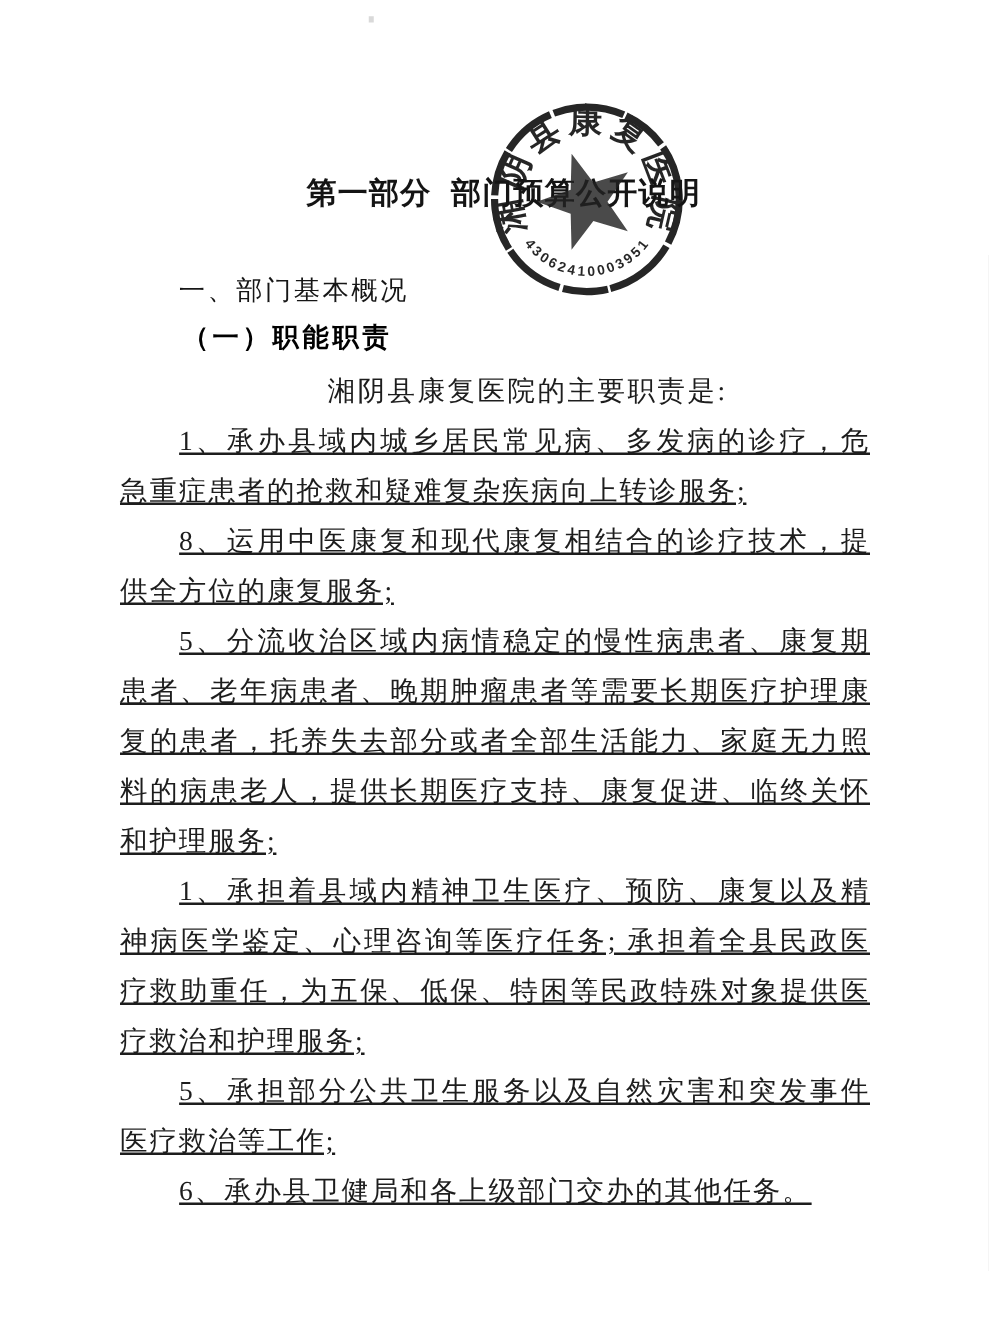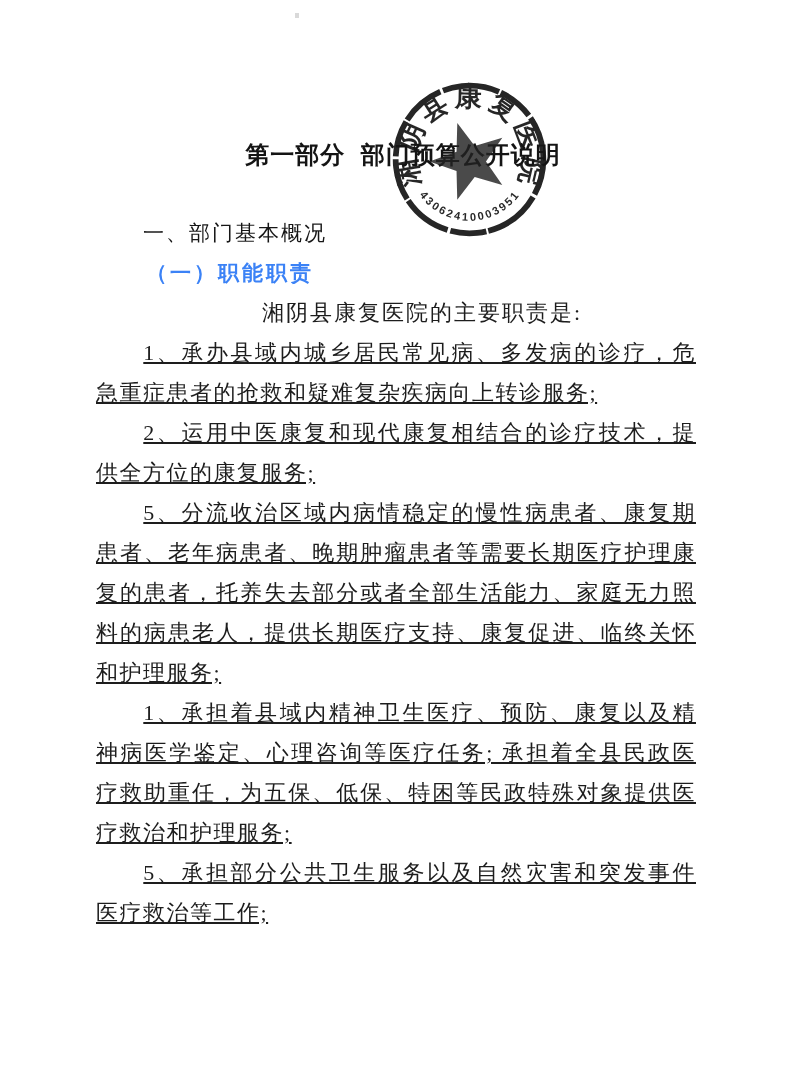--- a/index.html
+++ b/index.html
@@ -37,26 +37,26 @@
     padding-left: 47px;
     font-family: "Liberation Sans", "DejaVu Sans", sans-serif;
     font-weight: 400;
     font-size: 21px;
     line-height: 40px;
     letter-spacing: 2px;
     color: #161616;
   }
   .subsection-heading {
     padding-left: 50px;
-    font-family: Liberation Sans, sans-serif;
+    font-family: Liberation Mono, monospace;
     font-weight: 700;
     font-size: 21px;
     line-height: 40px;
     letter-spacing: 3px;
-    color: #3b82f6;
+    color: #000000;
   }
   .intro-line {
     padding-left: 52px;
     font-size: 22px;
     line-height: 40px;
     letter-spacing: 2px;
     color: #1d1d1d;
     text-align: center;
   }
   .body-paragraph {
@@ -108,24 +108,25 @@
 <div class="page">
 
   <div class="scan-speck"></div>
 
   <div class="content">
     <h1 class="doc-title">第一部分 部门预算公开说明</h1>
     <h2 class="section-heading">一、部门基本概况</h2>
     <h3 class="subsection-heading">（一）职能职责</h3>
     <p class="intro-line">湘阴县康复医院的主要职责是:</p>
     <p class="body-paragraph">1、承办县域内城乡居民常见病、多发病的诊疗，危急重症患者的抢救和疑难复杂疾病向上转诊服务;</p>
-    <p class="body-paragraph">2、运用中医康复和现代康复相结合的诊疗技术，提供全方位的康复服务;</p>
+    <p class="body-paragraph">8、运用中医康复和现代康复相结合的诊疗技术，提供全方位的康复服务;</p>
     <p class="body-paragraph">5、分流收治区域内病情稳定的慢性病患者、康复期患者、老年病患者、晚期肿瘤患者等需要长期医疗护理康复的患者，托养失去部分或者全部生活能力、家庭无力照料的病患老人，提供长期医疗支持、康复促进、临终关怀和护理服务;</p>
     <p class="body-paragraph">1、承担着县域内精神卫生医疗、预防、康复以及精神病医学鉴定、心理咨询等医疗任务; 承担着全县民政医疗救助重任，为五保、低保、特困等民政特殊对象提供医疗救治和护理服务;</p>
     <p class="body-paragraph">5、承担部分公共卫生服务以及自然灾害和突发事件医疗救治等工作;</p>
+    <p class="body-paragraph">6、承办县卫健局和各上级部门交办的其他任务。</p>
   </div>
 
   <div class="seal">
     <svg viewBox="0 0 170 170" xmlns="http://www.w3.org/2000/svg">
       <circle cx="85" cy="85" r="77" fill="none" stroke="#161616" stroke-width="6" stroke-dasharray="46 3 60 2 38 3 52 2 44 3 38 2"></circle>
       <polygon points="76.3,45.9 91.9,71.5 121.4,66 101.9,88.8 116.2,115.1 88.5,103.6 67.9,125.4 70.3,95.5 43.2,82.6 72.4,75.6" fill="#222222" opacity="0.88"></polygon>
       <path id="seal-arc-top" d="M 34.3 108.7 A 56 56 0 1 1 135.7 108.7" fill="none"></path>
       <path id="seal-arc-bottom" d="M 23.2 101.6 A 64 64 0 0 0 146.8 101.6" fill="none"></path>
       <text class="seal-ring-text">
         <textPath href="#seal-arc-top" startOffset="4">湘阴县康复医院</textPath>

